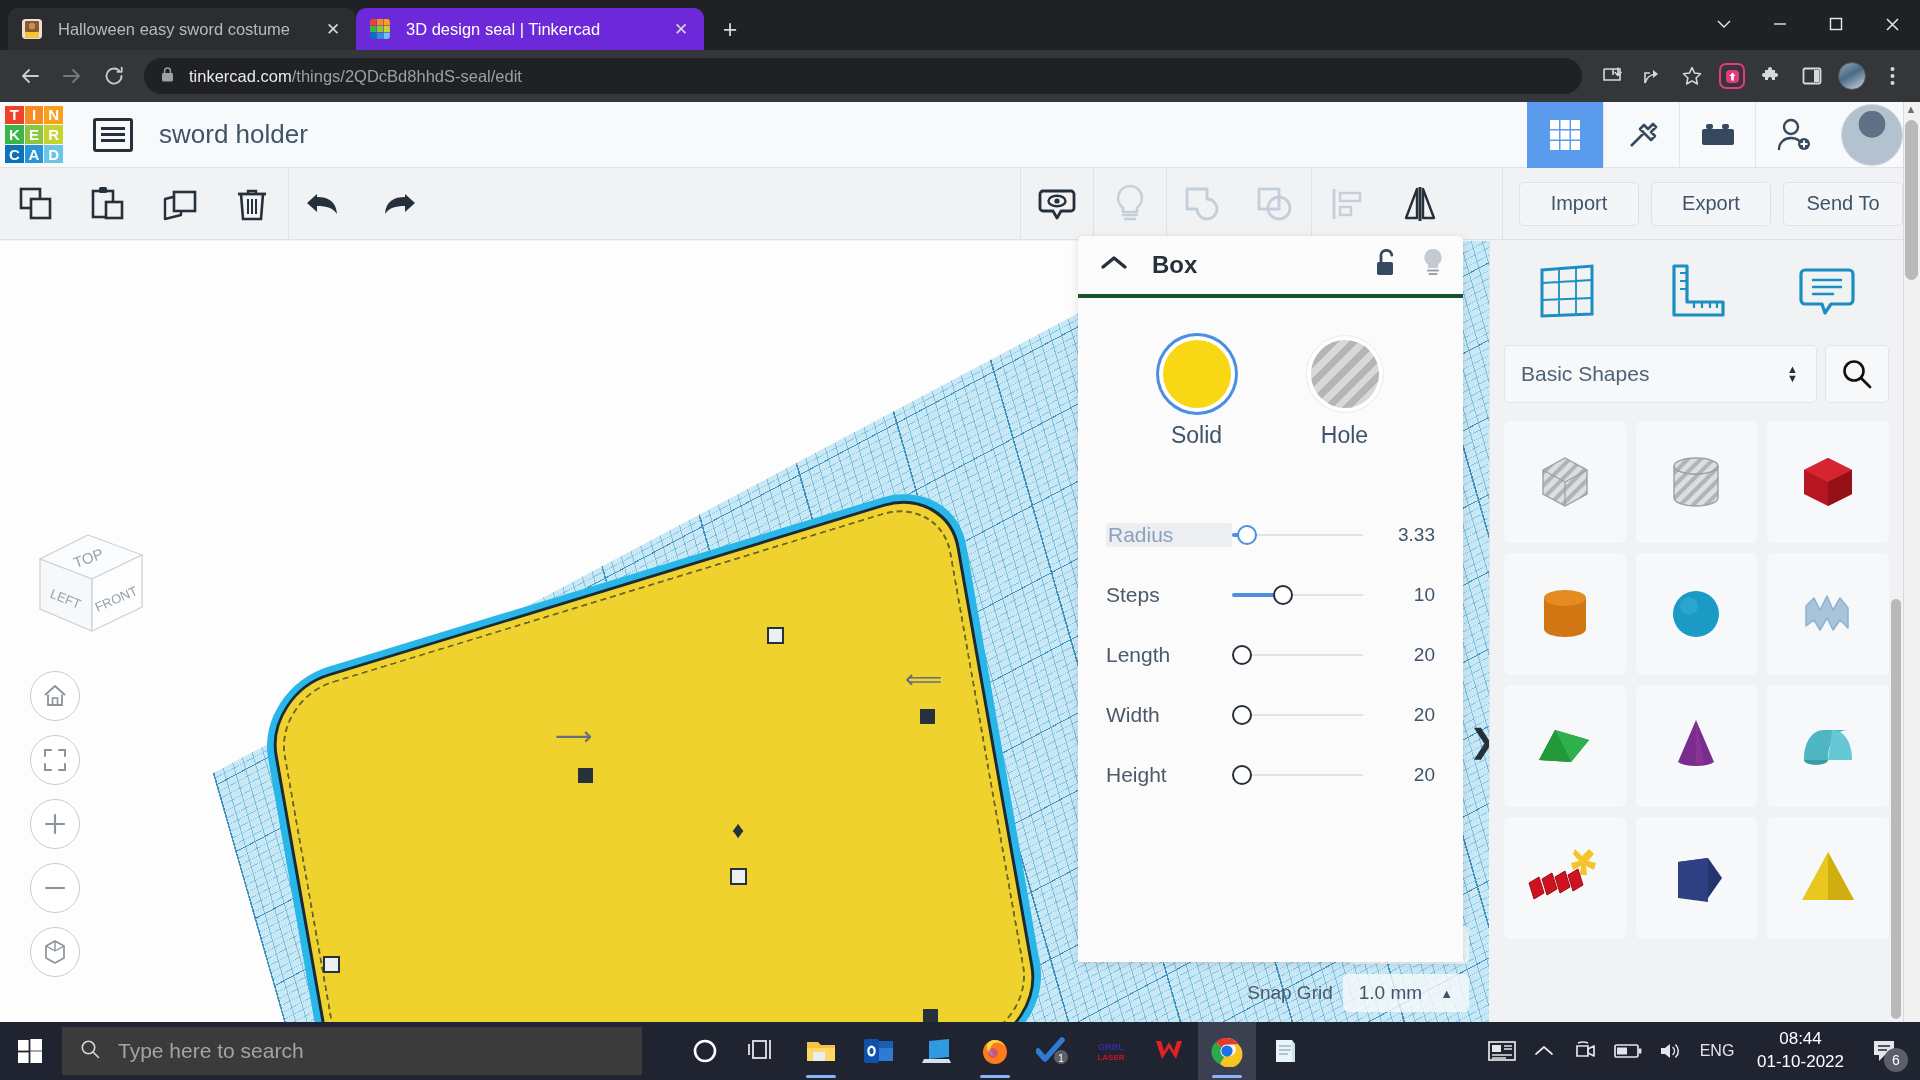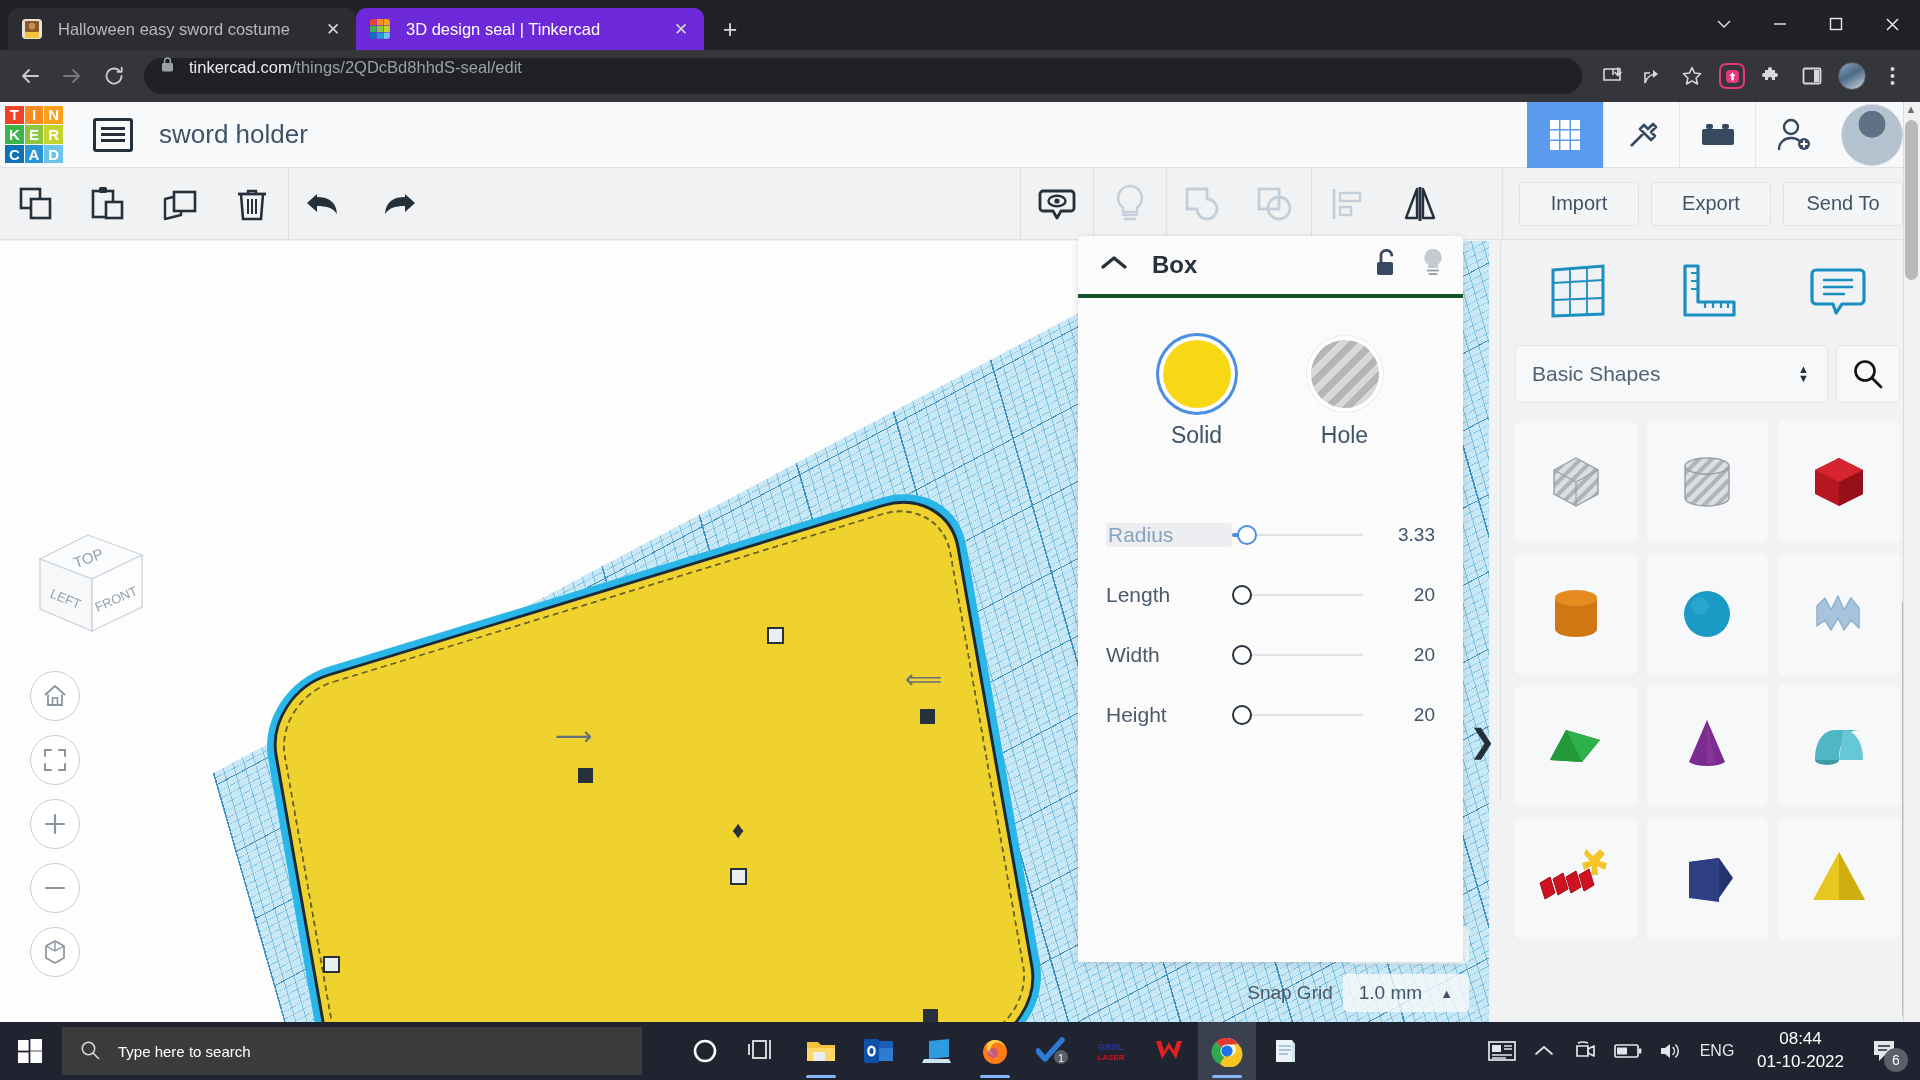--- a/index.html
+++ b/index.html
@@ -56,21 +56,21 @@
   }
   .navbtn {
     width: 40px; height: 40px; border-radius: 50%;
     display: flex; align-items: center; justify-content: center;
     color: #c9ccd0;
   }
   .navbtn.dim { color: #76797d; }
   .urlbox {
     flex: 1 1 auto; height: 36px; background: #202124;
     border-radius: 18px; margin: 0 10px 0 8px;
-    display: flex; align-items: flex-end; padding: 17px 16px; gap: 14px;
+    display: flex; align-items: center; padding: 17px 16px; gap: 14px;
   }
   .url-text { color: #e8eaed; font-size: 16.5px; white-space: nowrap; }
   .url-text .dim { color: #9aa0a6; }
   .omni-icons { display: flex; align-items: center; gap: 4px; }
   .omni-ic {
     width: 36px; height: 36px; border-radius: 50%;
     display: flex; align-items: center; justify-content: center; color: #d7d9dc;
   }
   .ext-pink {
     width: 26px; height: 26px; border: 2px solid #e5387e; border-radius: 7px;
@@ -270,21 +270,21 @@
     background: #fff; border: 2px solid #25303b;
   }
   .slider-track .knob.blue { border-color: #4a8fe0; }
   .slider-val { width: 56px; text-align: right; font-size: 19px; color: #3f5469; }
   .panel-arrow {
     position: absolute; left: 1469px; top: 620px; color: #25303b; font-size: 32px;
   }
 
   
   .sidebar {
-    position: absolute; right: 6px; top: 139px; width: 414px; height: 559px;
+    position: absolute; right: 17px; top: 139px; width: 414px; height: 559px;
     background: #f1f2f4; border-left: 1px solid #e0e2e5;
   }
   .sb-toprow {
     height: 104px; display: flex; align-items: center; justify-content: space-around;
     padding: 0 12px;
   }
   .sb-ic { color: #1b8ec2; }
   .sb-searchrow { display: flex; gap: 8px; padding: 0 14px; }
   .sb-select {
     flex: 1 1 auto; height: 58px; background: #f7f8f9;
@@ -317,21 +317,21 @@
     position: absolute; left: 0; bottom: 0; width: 1920px; height: 58px;
     background: #1f2430; display: flex; align-items: center;
   }
   .tb-start {
     width: 60px; height: 58px; display: flex; align-items: center; justify-content: center;
   }
   .tb-search {
     width: 580px; height: 48px; background: #3b3b3b; margin-left: 2px;
     display: flex; align-items: center; padding: 0 18px; gap: 18px;
   }
-  .tb-search span { color: #ffffff; font-size: 15px; }
+  .tb-search span { color: #a3a3a3; font-size: 21px; }
   .tb-apps { display: flex; align-items: center; height: 58px; margin-left: 34px; }
   .tb-app {
     width: 58px; height: 58px; display: flex; align-items: center;
     justify-content: center; position: relative;
   }
   .tb-app.running::after {
     content: ""; position: absolute; bottom: 2px; left: 14px; width: 30px; height: 3px;
     background: #8ab4f8; border-radius: 2px;
   }
   .tb-app.focused { background: #3b4050; }
@@ -762,20 +762,29 @@
 
         <div class="sliders">
           <div class="slider-row">
             <span class="slider-name hl">Radius</span>
             <span class="slider-track">
               <span class="rail"></span>
               <span class="fill" style="width:5%"></span>
               <span class="knob blue" style="left:4%"></span>
             </span>
             <span class="slider-val">3.33</span>
+          </div>
+          <div class="slider-row">
+            <span class="slider-name">Steps</span>
+            <span class="slider-track">
+              <span class="rail"></span>
+              <span class="fill" style="width:34%"></span>
+              <span class="knob" style="left:31%"></span>
+            </span>
+            <span class="slider-val">10</span>
           </div>
           <div class="slider-row">
             <span class="slider-name">Length</span>
             <span class="slider-track">
               <span class="rail"></span>
               <span class="knob" style="left:0%"></span>
             </span>
             <span class="slider-val">20</span>
           </div>
           <div class="slider-row">

